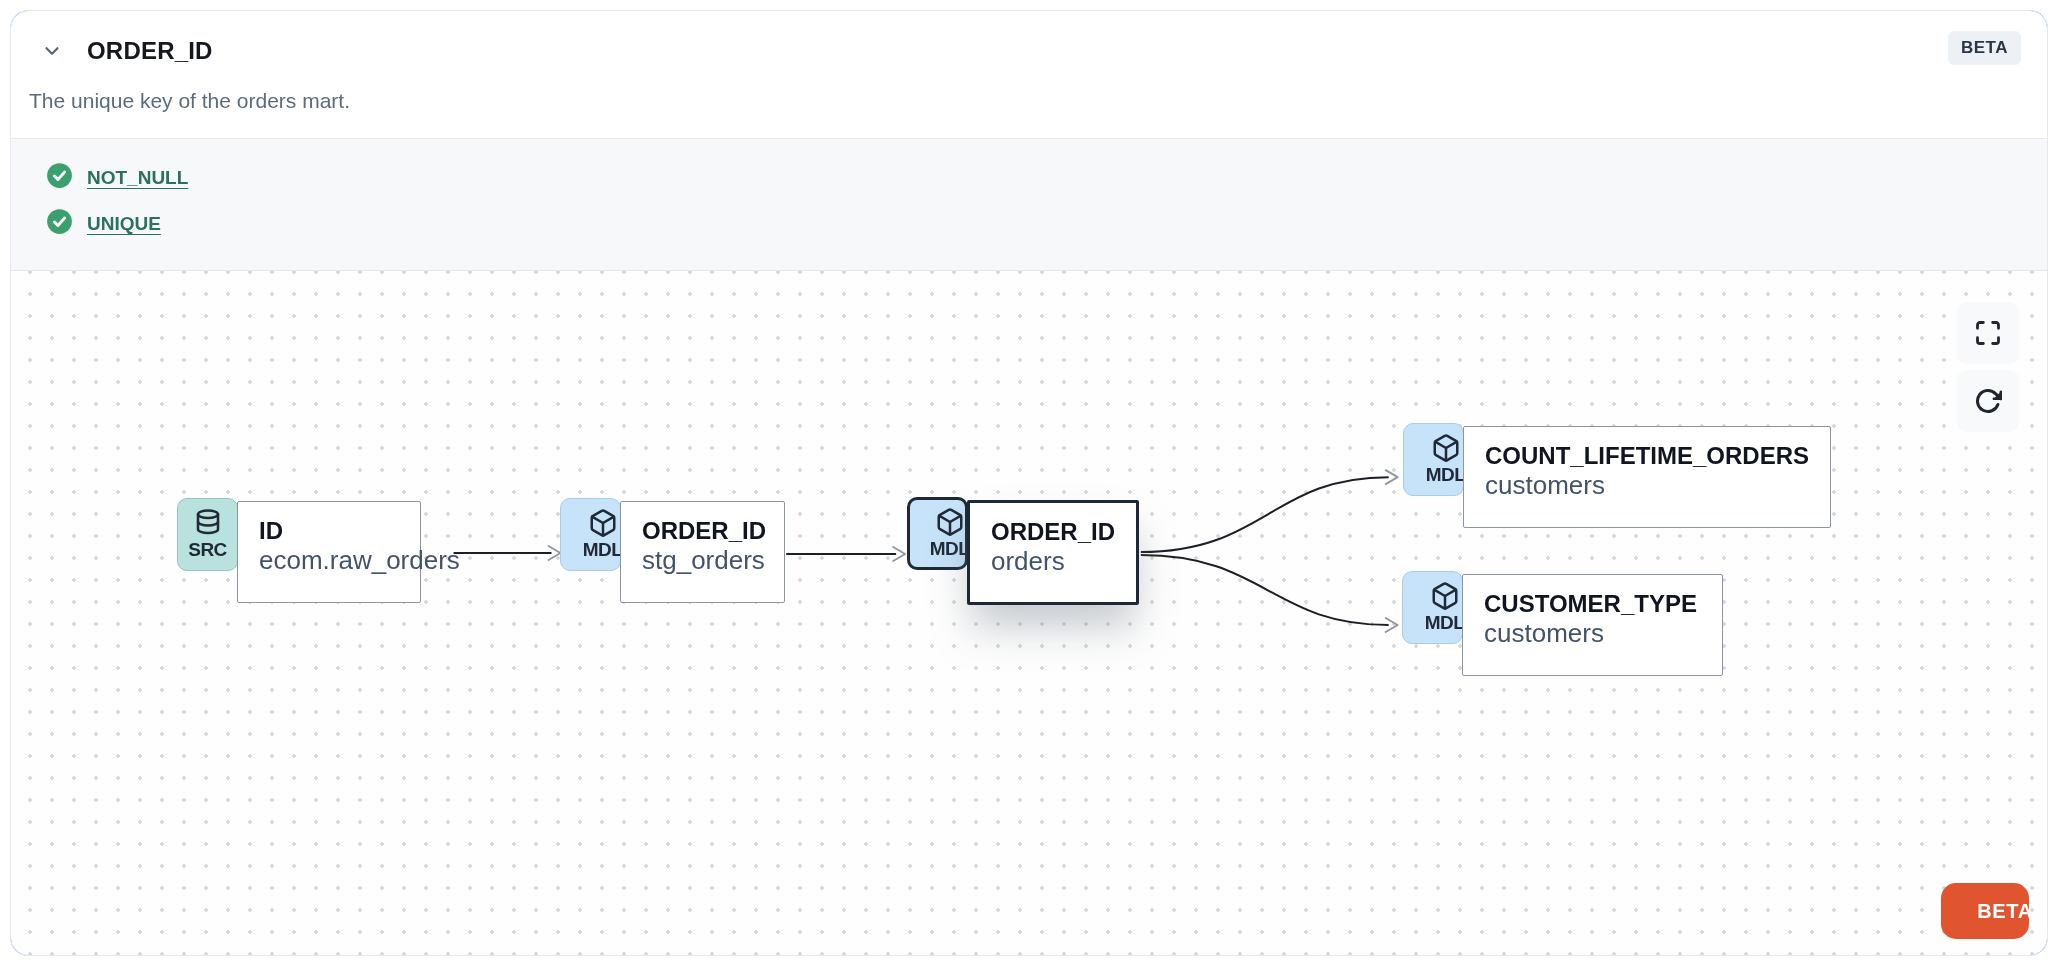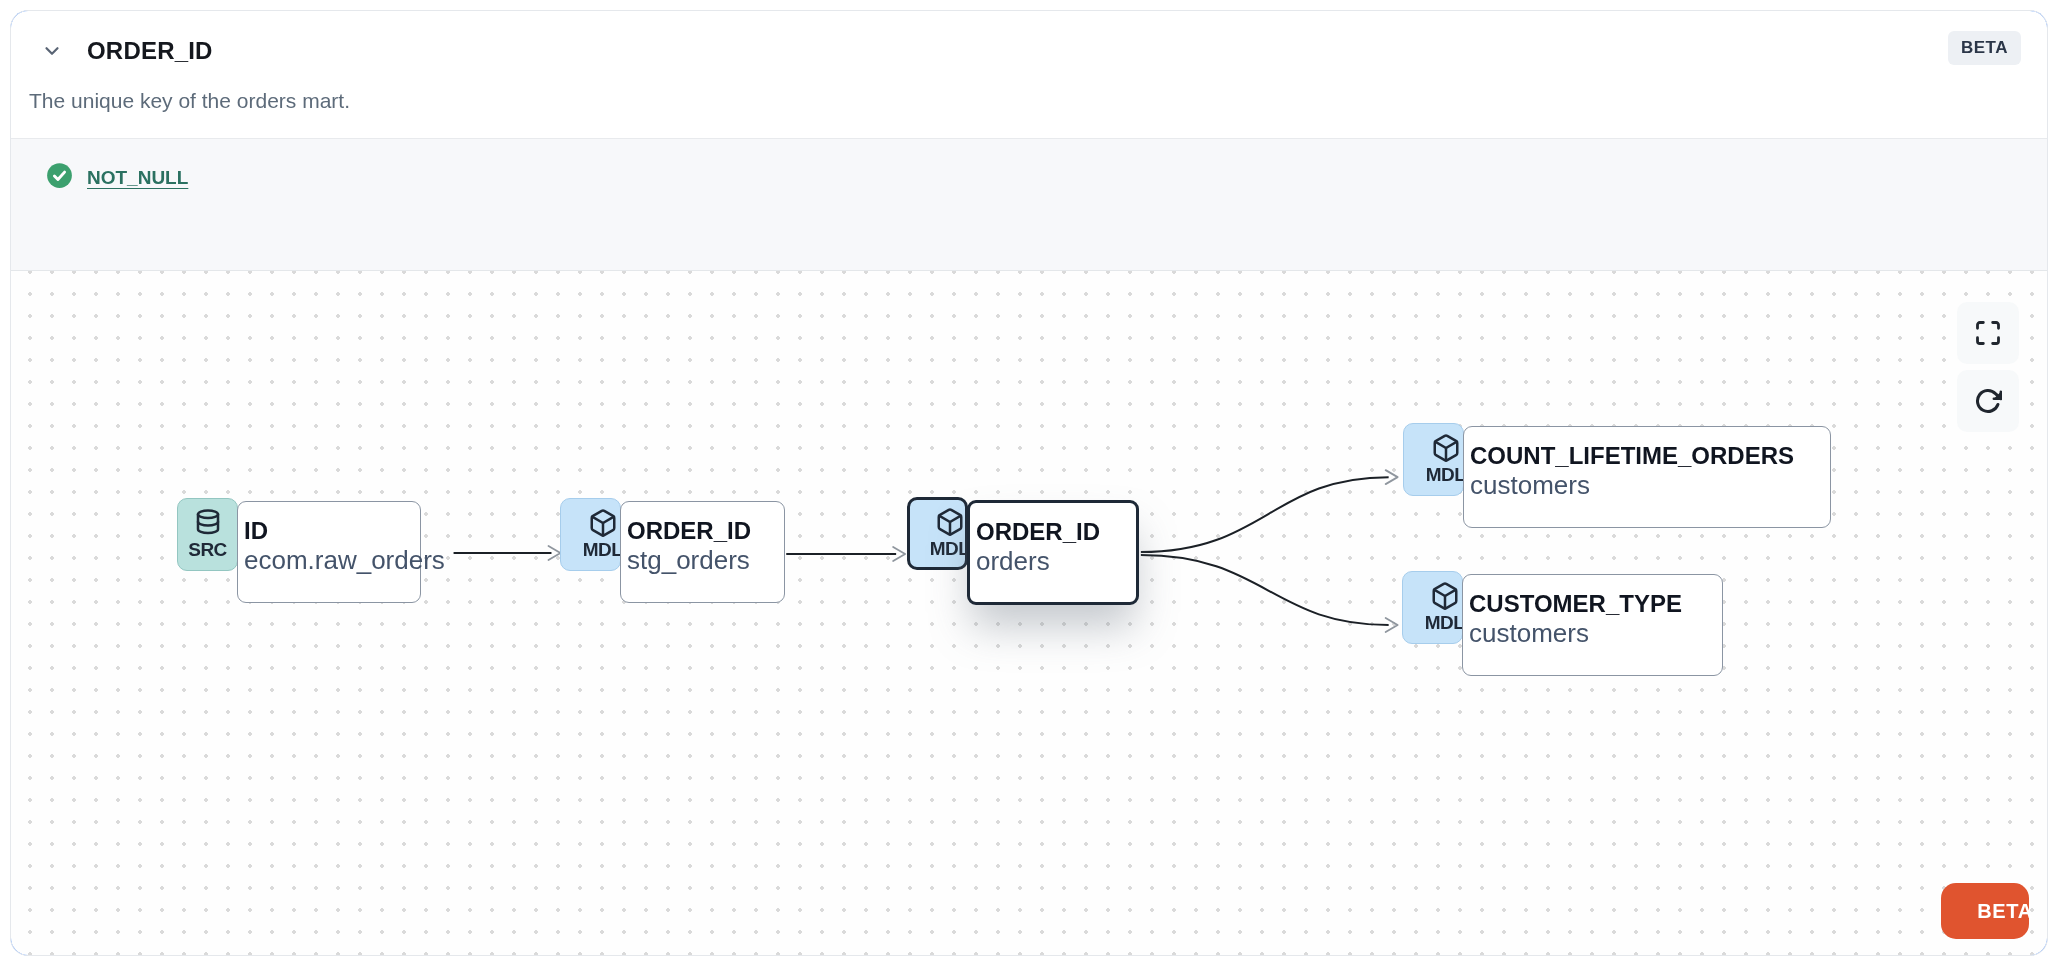--- a/index.html
+++ b/index.html
@@ -40,21 +40,21 @@
   .nbadge {
     position:absolute; left:0; top:0; width:61px; height:73px; border-radius:10px;
     display:flex; flex-direction:column; align-items:center; justify-content:center; gap:1px; z-index:1;
   }
   .nbadge .blabel { font-size:19px; font-weight:700; letter-spacing:-0.6px; color:#1f2937; }
   .nbadge svg { stroke:#1f2937; }
   .badge-src { background:#b9e1dd; border:1px solid #93c6c1; }
   .badge-mdl { background:#c6e3f9; border:1px solid #a6cdec;padding-left:24px; }
   .ncard {
     position:absolute; left:60px; top:3px; height:102px; background:#fff;
-    border:1px solid #8b95a3; border-radius:9px; padding:15px 20px 0 6px; z-index:2;
+    border:1px solid #8b95a3; border-radius:2px; padding:15px 20px 0 21px; z-index:2;
   }
   .ncard .ntitle { font-size:24px; font-weight:600; color:#101520; white-space:nowrap; }
   .ncard .nsub { font-size:26px; color:#44536a; white-space:nowrap; }
   .node.selected .nbadge { border:3px solid #1e2937; }
   .node.selected .ncard { border:3px solid #1e2937; box-shadow:0 26px 42px -4px rgba(105,115,128,0.38); }
 
   .n-src   { left:166px; top:227px; } .n-src .ncard   { width:184px; }
   .n-stg   { left:549px; top:227px; } .n-stg .ncard   { width:165px; }
   .n-sel   { left:896px; top:226px; } .n-sel .ncard   { width:172px; height:105px; }
   .n-count { left:1392px; top:152px; } .n-count .ncard { width:368px; }
@@ -94,20 +94,29 @@
 
   <div class="tests">
     <div class="test-row">
       <span style="display:flex">
         <svg width="27" height="27" viewBox="0 0 24 24">
             <circle cx="12" cy="12" r="11" fill="#3ca06e"></circle>
             <polyline points="7.5 12.4 10.6 15.5 16.5 9" fill="none" stroke="#fff" stroke-width="2.6" stroke-linecap="round" stroke-linejoin="round"></polyline>
           </svg>
       </span>
       <a class="test-link">NOT_NULL</a>
+    </div>
+    <div class="test-row">
+      <span style="display:flex">
+        <svg width="27" height="27" viewBox="0 0 24 24">
+            <circle cx="12" cy="12" r="11" fill="#3ca06e"></circle>
+            <polyline points="7.5 12.4 10.6 15.5 16.5 9" fill="none" stroke="#fff" stroke-width="2.6" stroke-linecap="round" stroke-linejoin="round"></polyline>
+          </svg>
+      </span>
+      <a class="test-link">UNIQUE</a>
     </div>
   </div>
 
   <div class="canvas">
 
     <svg class="edges" width="2038" height="686" viewBox="0 0 2038 686">
       <g fill="none" stroke="#1b2026" stroke-width="2">
         <path d="M443,282 L541,282"></path>
         <path d="M776,283 L886,283"></path>
         <path d="M1131,281 C1255,281 1262,206 1379,206"></path>

